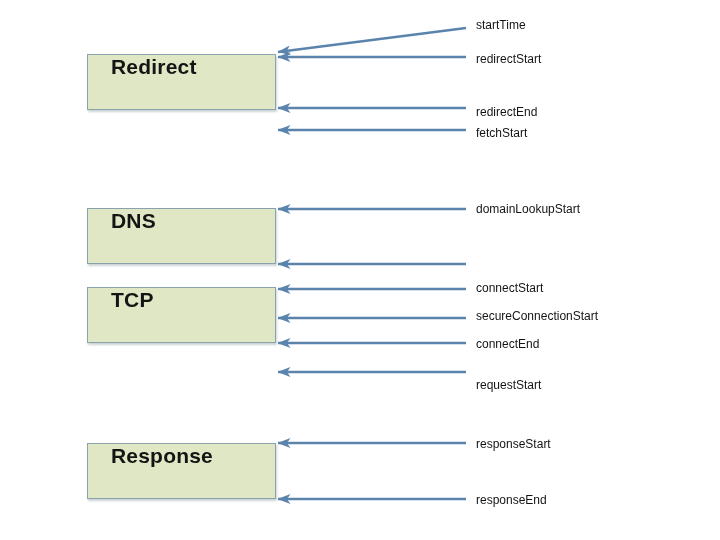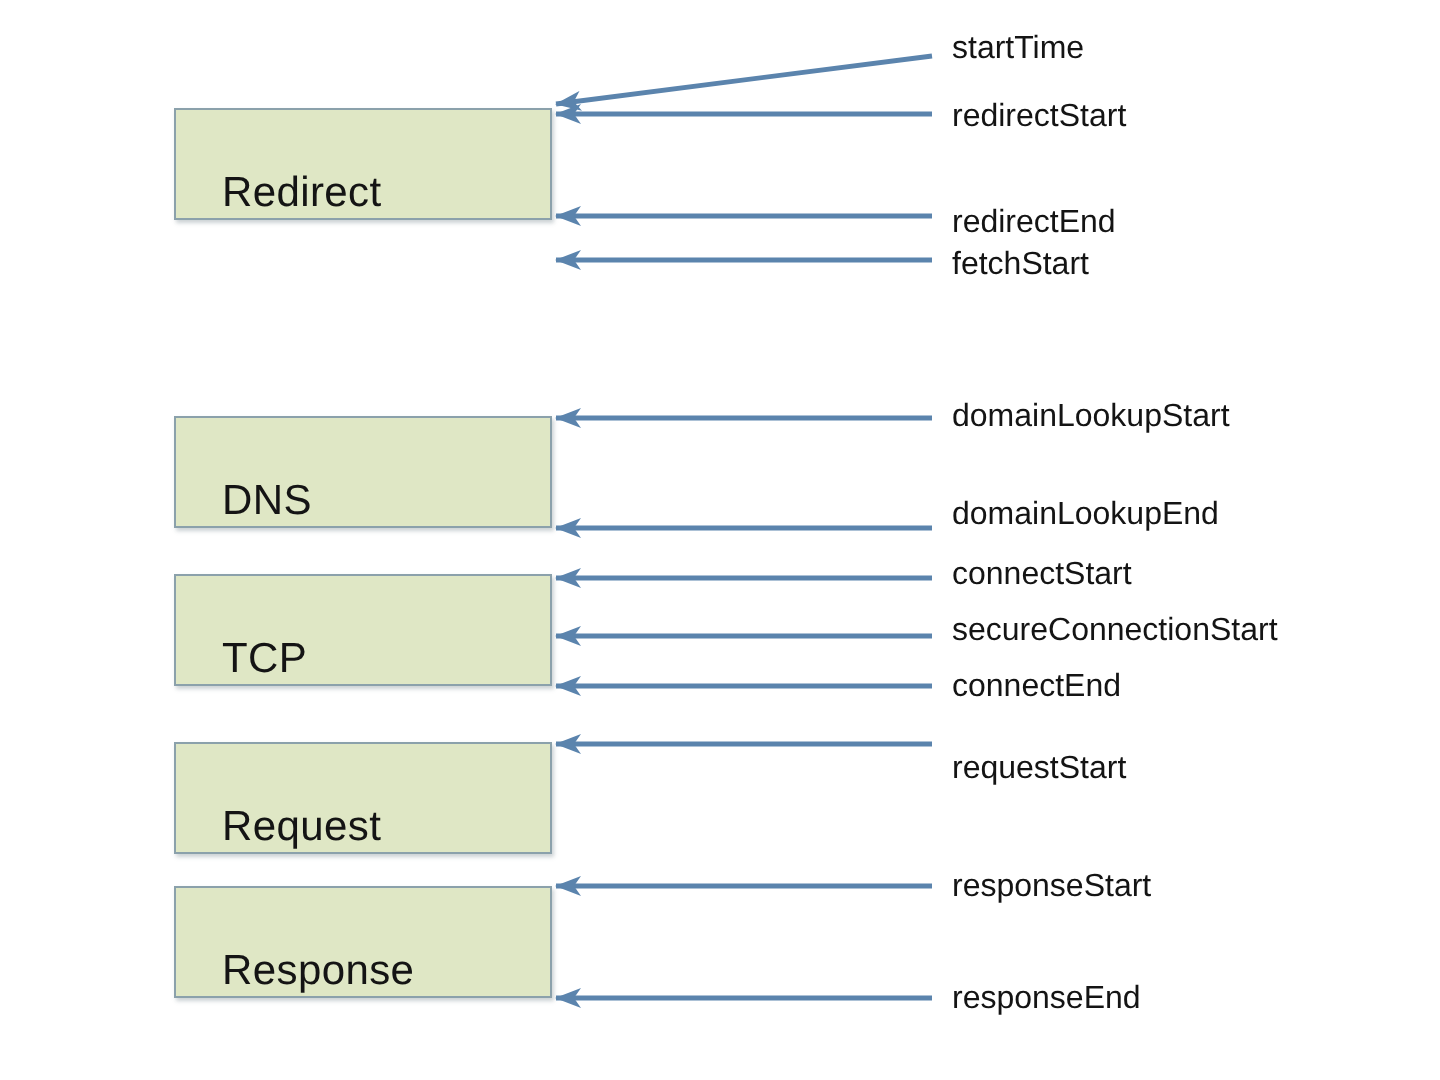--- a/index.html
+++ b/index.html
@@ -34,34 +34,35 @@
   .phase-box {
     position: absolute;
     left: 87px;
     width: 189px;
     height: 56px;
     box-sizing: border-box;
     background: var(--box-fill, #dfe7c5);
     border: 1.5px solid var(--box-border, #8ba1ab);
     box-shadow: 1px 1.5px 2px rgba(110,125,135,0.35);
     display: flex;
-    align-items: flex-end;
+    align-items: flex-start;
     padding-left: 23px;
     z-index: 2;
+    font-weight: bold;
   }
   .phase-box .phase-label {
     font-size: 21px;
     color: var(--text, #141414);
     letter-spacing: 0.2px;
   }
   .event-label {
     position: absolute;
     left: 476px;
     transform: translateY(-50%);
-    font-size: 16px;
+    font-size: 12px;
     line-height: 18px;
     color: var(--text, #141414);
     white-space: nowrap;
     z-index: 2;
   }
 </style>
 </head>
 <body>
 
 <div class="canvas">
@@ -88,33 +89,29 @@
 
   <div class="phase-box" style="top:54px">
     <span class="phase-label">Redirect</span>
   </div>
   <div class="phase-box" style="top:208px">
     <span class="phase-label">DNS</span>
   </div>
   <div class="phase-box" style="top:287px">
     <span class="phase-label">TCP</span>
   </div>
-  <div class="phase-box" style="top:371px">
-    <span class="phase-label">Request</span>
-  </div>
   <div class="phase-box" style="top:443px">
     <span class="phase-label">Response</span>
   </div>
 
   <div class="event-label" style="top:25px">startTime</div>
   <div class="event-label" style="top:59px">redirectStart</div>
   <div class="event-label" style="top:112px">redirectEnd</div>
   <div class="event-label" style="top:133px">fetchStart</div>
   <div class="event-label" style="top:209px">domainLookupStart</div>
-  <div class="event-label" style="top:258px">domainLookupEnd</div>
   <div class="event-label" style="top:288px">connectStart</div>
   <div class="event-label" style="top:316px">secureConnectionStart</div>
   <div class="event-label" style="top:344px">connectEnd</div>
   <div class="event-label" style="top:385px">requestStart</div>
   <div class="event-label" style="top:444px">responseStart</div>
   <div class="event-label" style="top:500px">responseEnd</div>
 
 </div>
 
 </body></html>

